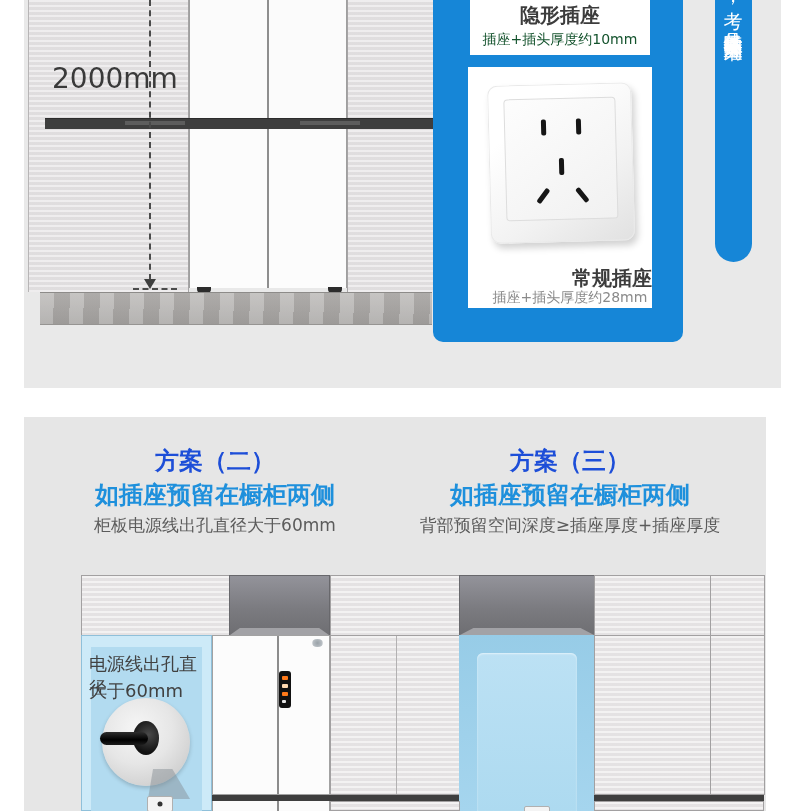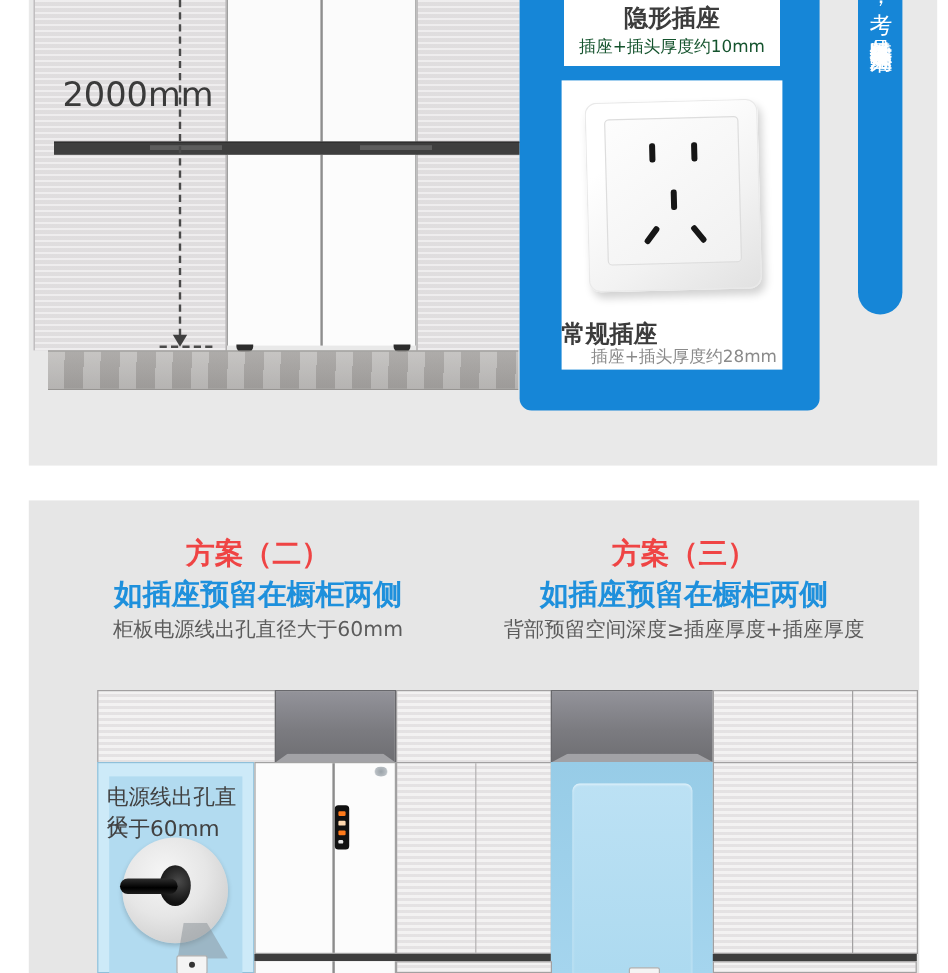--- a/index.html
+++ b/index.html
@@ -33,21 +33,21 @@
   #dash-h{left:133px;top:288px;width:44px;height:0;border-top:2px dashed #4a4a4a;}
   #measure-label{left:52px;top:62px;font-size:28px;color:#3a3a3a;}
 
   
   #socket-panel{left:433px;top:-16px;width:250px;height:358px;background:#1686d7;border-radius:0 0 10px 10px;}
   .info-card{background:#fff;text-align:center;box-sizing:border-box;}
   #card-hidden{left:470px;top:-16px;width:180px;height:71px;padding-top:19px;}
   .card-title{font-size:20px;font-weight:bold;color:#3c3c3c;line-height:24px;}
   .card-sub{font-size:14px;color:#14532d;margin-top:4px;line-height:17px;}
   #card-regular{left:468px;top:67px;width:184px;height:241px;}
-  #reg-title{left:468px;top:265px;width:184px;text-align:left;font-size:20px;font-weight:bold;color:#3c3c3c;}
+  #reg-title{left:468px;top:265px;width:184px;text-align:right;font-size:20px;font-weight:bold;color:#3c3c3c;}
   #reg-sub{left:468px;top:289px;width:204px;text-align:center;font-size:14px;color:#8a8a8a;}
   #socket-plate{left:489px;top:84px;width:144px;height:158px;border-radius:10px;transform:rotate(-1.5deg);
     background:linear-gradient(145deg,#ffffff 25%,#f2f2f2 65%,#e1e1e1 100%);
     box-shadow:3px 5px 7px rgba(0,0,0,.18), inset 0 0 0 1px #e9e9e9;}
   #socket-face{position:absolute;left:16px;top:14px;width:110px;height:120px;border:1px solid #ddd;border-radius:4px;
     background:linear-gradient(145deg,#fdfdfd,#f1f1f1);}
   .slot{position:absolute;background:#161616;border-radius:2px;}
   #slot-tl{left:53px;top:35px;width:5px;height:16px;}
   #slot-tr{left:88px;top:35px;width:5px;height:16px;}
   #slot-m{left:70px;top:74px;width:5px;height:17px;}
@@ -56,21 +56,21 @@
 
   
   #side-pill{left:715px;top:-42px;width:37px;height:304px;background:#1686d7;border-radius:0 0 19px 19px;}
   #side-pill-text{position:absolute;top:38px;left:50%;transform:translateX(-50%);
     writing-mode:vertical-rl;text-orientation:upright;color:#fff;font-size:19px;letter-spacing:1px;line-height:37px;}
 
   
   .plan-head{text-align:center;}
   #plan2-head{left:40px;top:448px;width:350px;}
   #plan3-head{left:385px;top:448px;width:370px;}
-  .plan-title{font-size:24px;font-weight:bold;color:#ef4444;line-height:27px;}
+  .plan-title{font-size:24px;font-weight:bold;color:#1d4ed8;line-height:27px;}
   .plan-sub{font-size:24px;font-weight:bold;color:#1e90dc;line-height:27px;margin-top:7px;}
   .plan-note{font-size:17px;color:#5b5b5b;margin-top:7px;line-height:18px;}
 
   
   .panel{background:#ebe9ea;border:1px solid #a2a0a1;box-sizing:border-box;
     background-image:repeating-linear-gradient(180deg,rgba(255,255,255,.4) 0 2px,rgba(178,174,176,.12) 2px 5px);}
   #tr1{left:81px;top:575px;width:149px;height:61px;}
   #tr2{left:330px;top:575px;width:130px;height:61px;}
   #tr3{left:594px;top:575px;width:117px;height:61px;}
   #tr4{left:710px;top:575px;width:55px;height:61px;}

